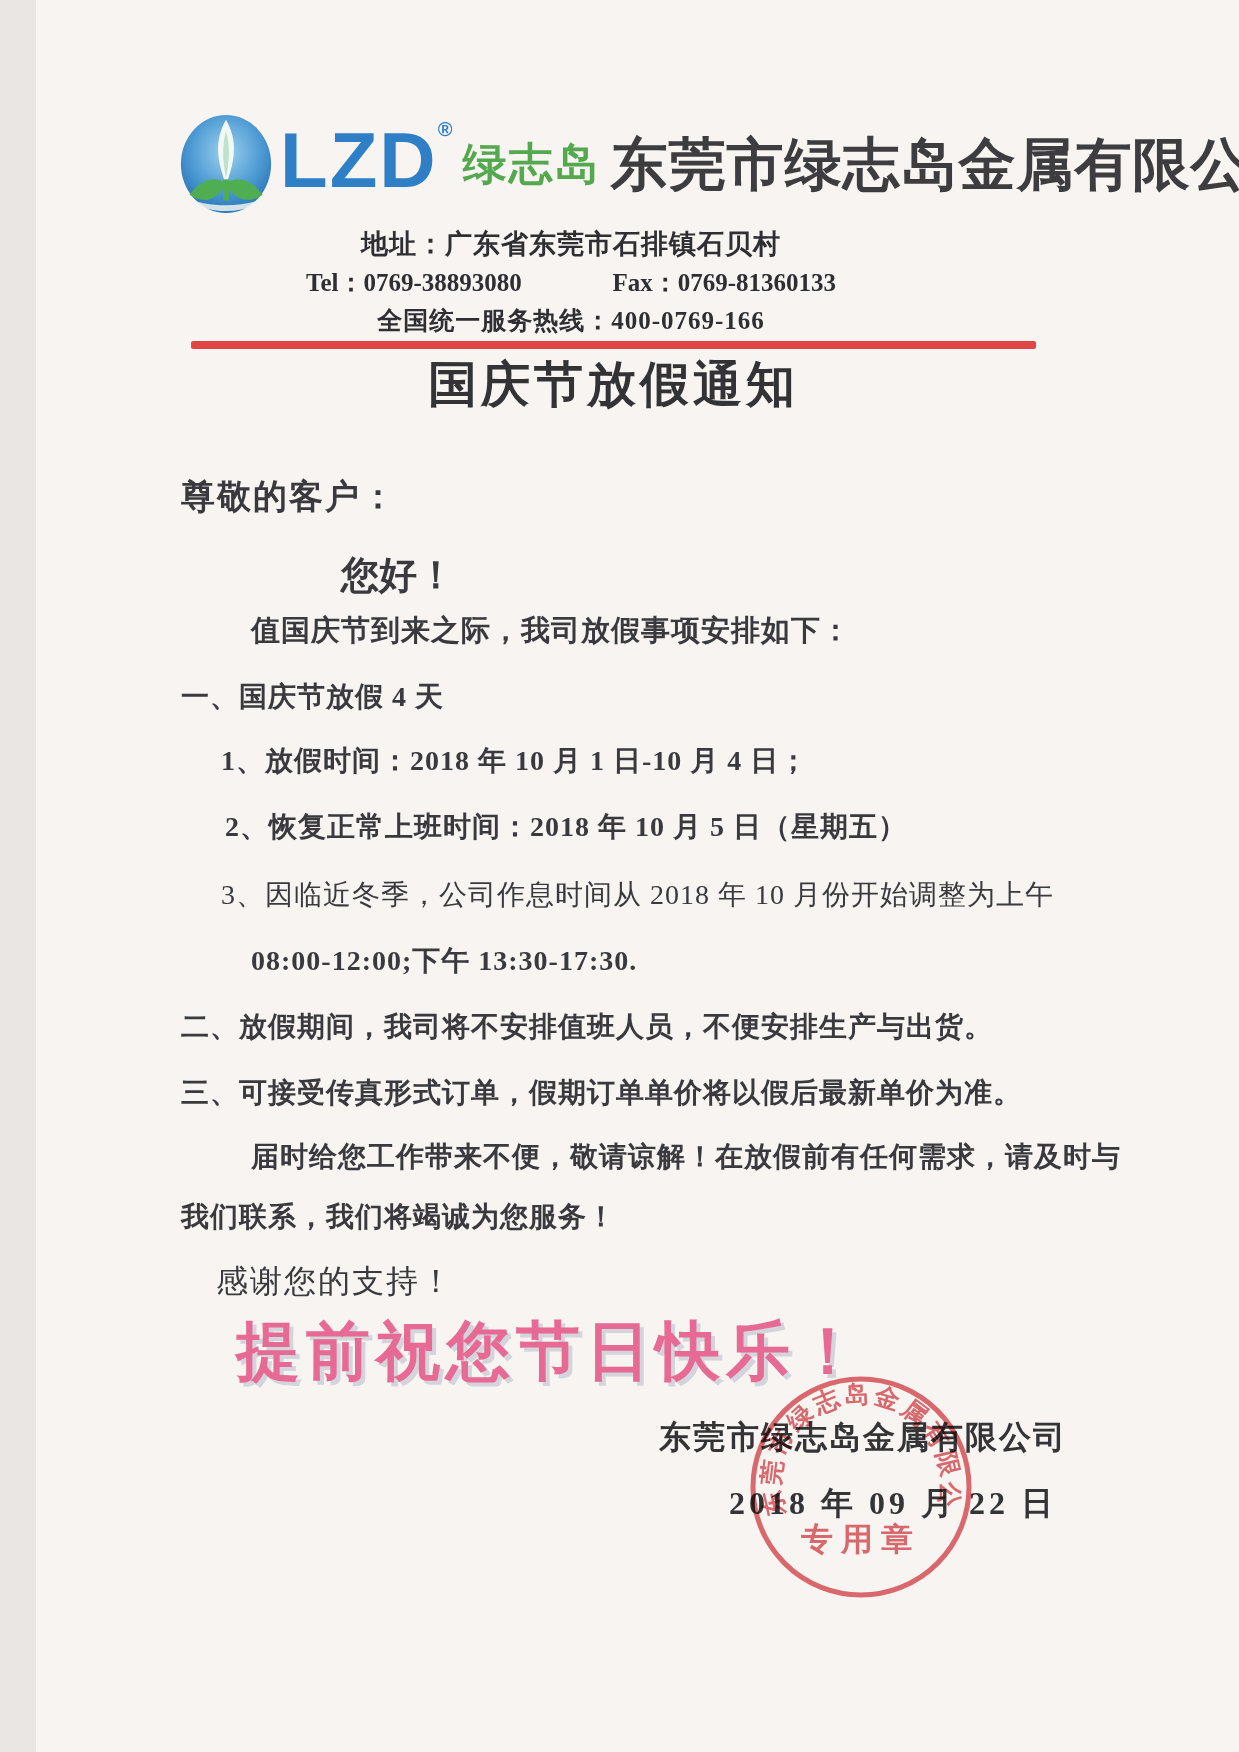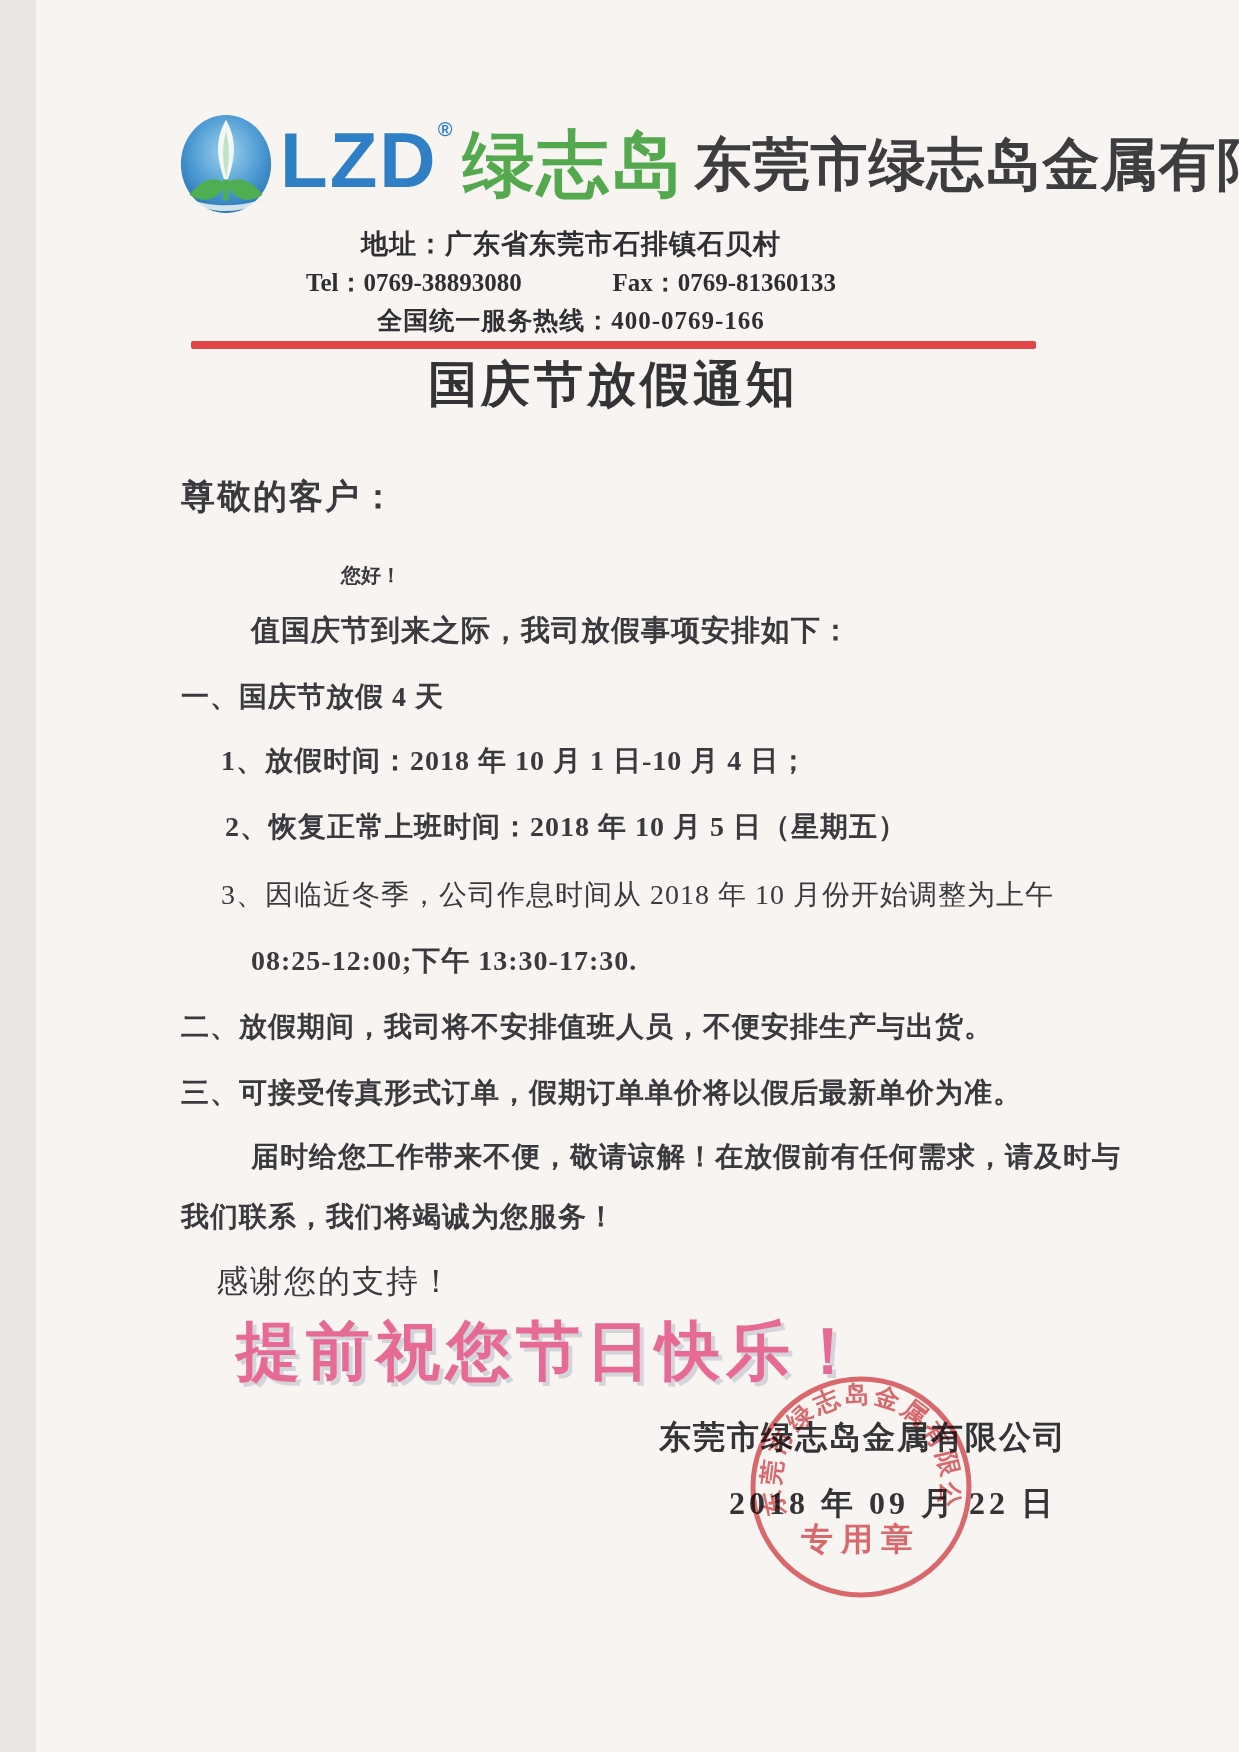--- a/index.html
+++ b/index.html
@@ -24,21 +24,21 @@
     color:#2e7fc6; letter-spacing:2px; margin-left:6px;
     position:relative; top:-4px;
   }
   .lzd-reg {
     font-family:"Liberation Sans", sans-serif;
     font-size:20px; color:#2e7fc6; vertical-align:top;
     position:relative; top:-2px;
   }
   .brand-cn {
     font-family:"Liberation Sans", sans-serif;
-    font-weight:bold; font-size:72px; line-height:1;
+    font-weight:bold; font-size:44px; line-height:1;
     color:#54a84e; letter-spacing:2px; margin-left:8px;
   }
   .company-cn {
     font-weight:bold; font-size:57px; line-height:1;
     color:#3d3d40; letter-spacing:1px; margin-left:10px;
   }
   .contact { position:absolute; left:155px; top:226px; width:760px; text-align:center; color:#2f2f33; }
   .contact .addr { font-weight:bold; font-size:27px; letter-spacing:1px; }
   .contact .telfax {
     display:flex; justify-content:space-between;
@@ -50,21 +50,21 @@
 
   
   .title {
     position:absolute; left:155px; top:352px; width:845px;
     text-align:center; font-weight:bold; font-size:49px;
     color:#333336; letter-spacing:4px;
   }
   .line { position:absolute; white-space:nowrap; color:#3a3a3e; }
   .fs-body { font-size:28px; letter-spacing:1px; }
   .salutation { left:145px; top:474px; font-size:34px; font-weight:bold; letter-spacing:2px; }
-  .greeting   { left:305px; top:562px; font-size:20px; font-weight:bold; }
+  .greeting   { left:305px; top:550px; font-size:38px; font-weight:bold; }
   .intro      { left:215px; top:611px; font-size:29px; font-weight:bold; }
   .item1      { left:145px; top:678px; font-weight:bold; }
   .sub1       { left:185px; top:742px; font-weight:bold; }
   .sub2       { left:189px; top:808px; font-weight:bold; }
   .sub3a      { left:185px; top:876px; font-weight:normal; }
   .sub3b      { left:215px; top:942px; font-weight:bold; }
   .item2      { left:145px; top:1008px; font-weight:bold; }
   .item3      { left:145px; top:1074px; font-weight:bold; }
   .closing1   { left:215px; top:1138px; font-weight:bold; }
   .closing2   { left:145px; top:1198px; font-weight:bold; }
@@ -127,21 +127,21 @@
   <div class="title">国庆节放假通知</div>
 
   <div class="line salutation">尊敬的客户：</div>
   <div class="line greeting">您好！</div>
   <div class="line intro fs-body">值国庆节到来之际，我司放假事项安排如下：</div>
 
   <div class="line item1 fs-body">一、国庆节放假 4 天</div>
   <div class="line sub1 fs-body">1、放假时间：2018 年 10 月 1 日-10 月 4 日；</div>
   <div class="line sub2 fs-body">2、恢复正常上班时间：2018 年 10 月 5 日（星期五）</div>
   <div class="line sub3a fs-body">3、因临近冬季，公司作息时间从 2018 年 10 月份开始调整为上午</div>
-  <div class="line sub3b fs-body">08:25-12:00;下午 13:30-17:30.</div>
+  <div class="line sub3b fs-body">08:00-12:00;下午 13:30-17:30.</div>
   <div class="line item3 fs-body">三、可接受传真形式订单，假期订单单价将以假后最新单价为准。</div>
   <div class="line item2 fs-body">二、放假期间，我司将不安排值班人员，不便安排生产与出货。</div>
   <div class="line closing1 fs-body">届时给您工作带来不便，敬请谅解！在放假前有任何需求，请及时与</div>
   <div class="line closing2 fs-body">我们联系，我们将竭诚为您服务！</div>
   <div class="line thanks">感谢您的支持！</div>
   <div class="line wish">提前祝您节日快乐！</div>
 
   <div class="line sig-company">东莞市绿志岛金属有限公司</div>
   <div class="line sig-date">2018 年 09 月 22 日</div>
 

